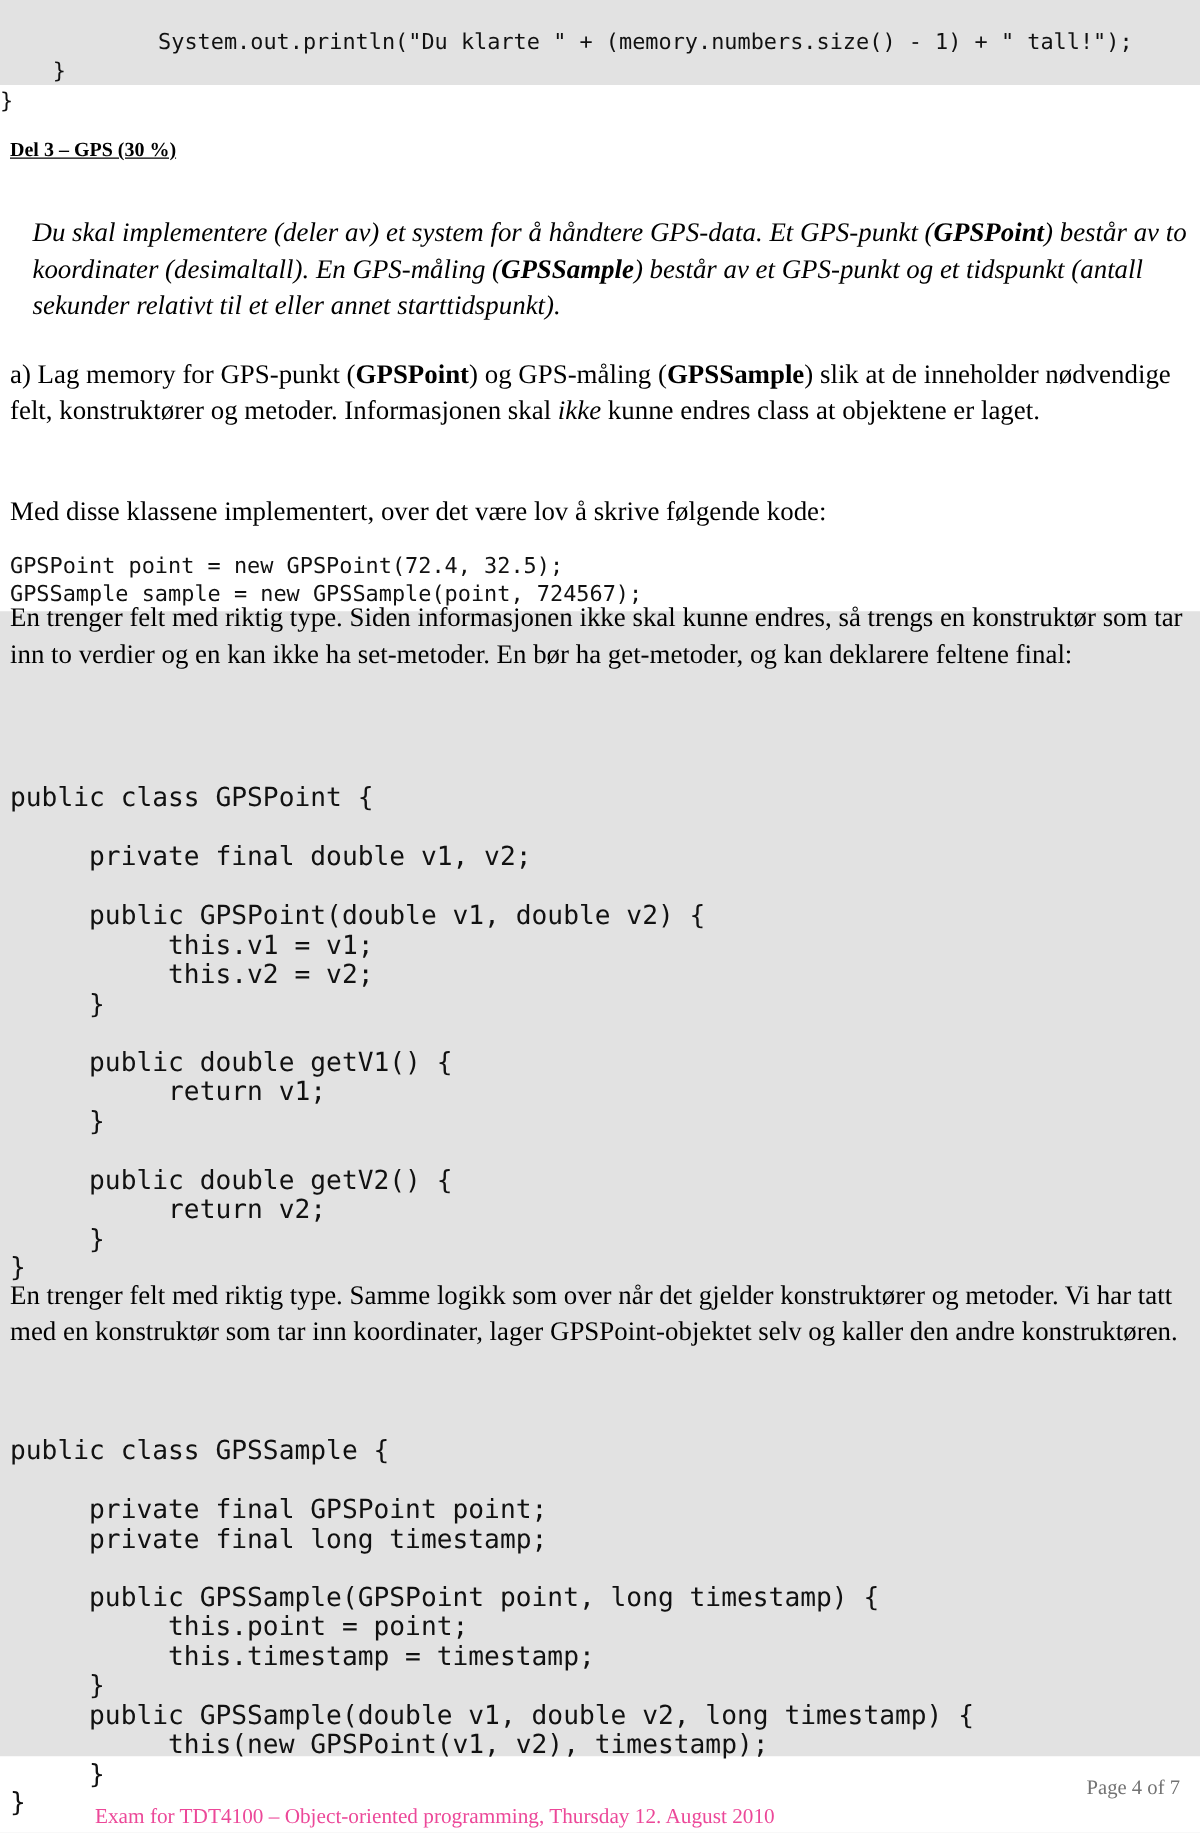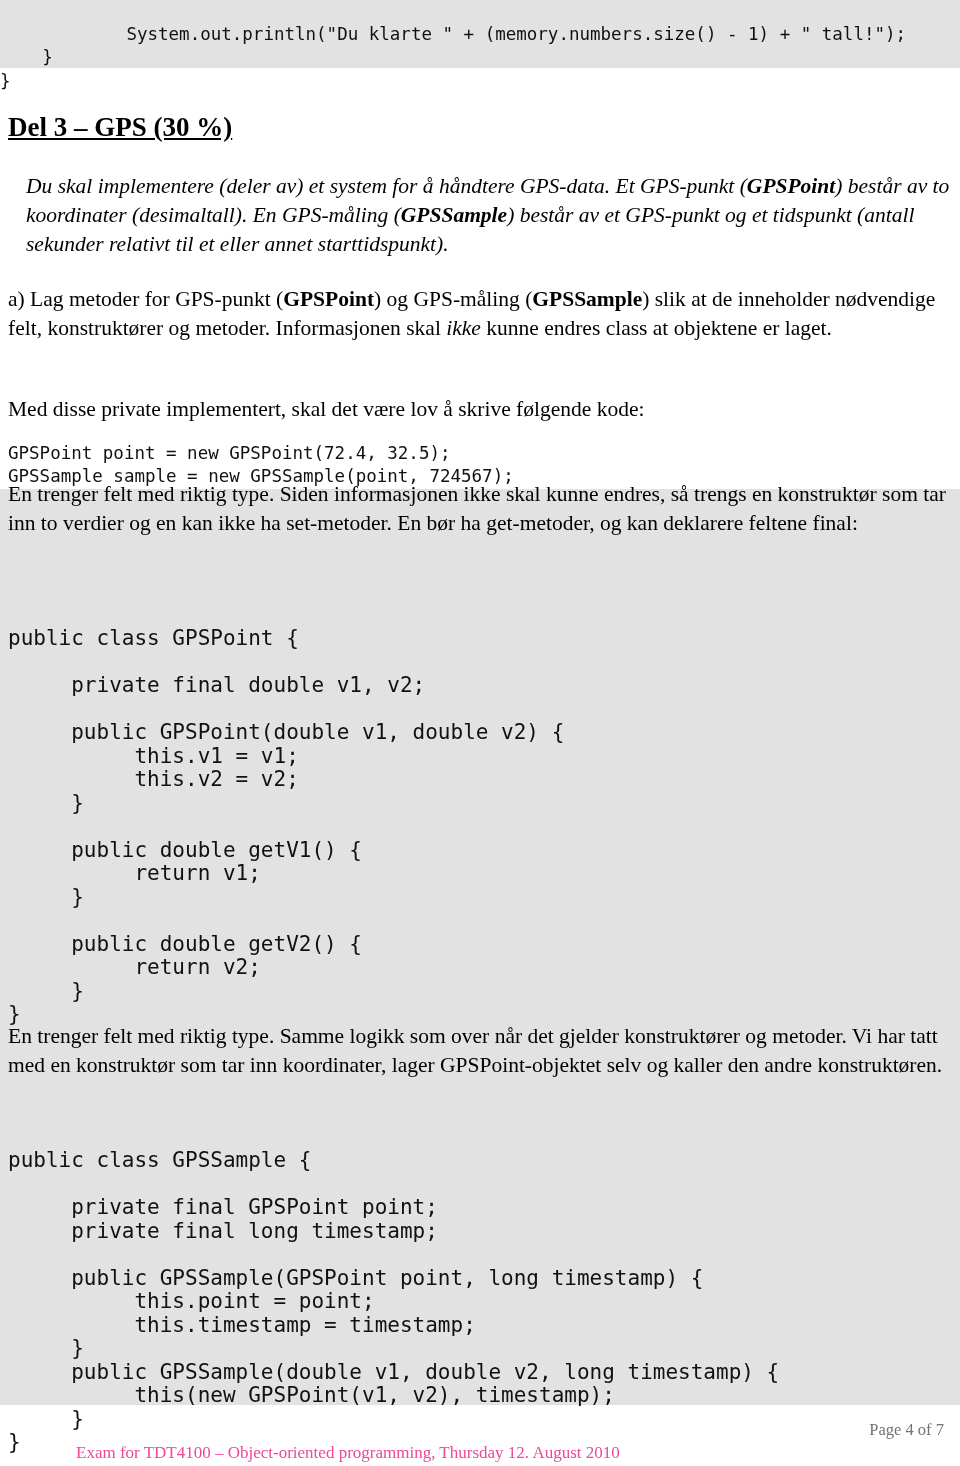--- a/index.html
+++ b/index.html
@@ -61,21 +61,21 @@
     font-size: 21.5px;
     line-height: 29px;
     color: #000000;
     text-align: left;
   }
   .prose b { font-weight: bold; }
   .prose i { font-style: italic; text-align: right; }
 
   .heading {
     font-family: "Liberation Serif", serif;
-    font-size: 27px;
+    font-size: 16px;
     font-weight: bold;
     text-decoration: underline;
     color: #000000;
   }
 
   .footer-page {
     font-family: "Liberation Serif", serif;
     font-size: 16.5px;
     color: #737373;
   }
@@ -94,23 +94,23 @@
 <div class="page">
 
   <pre class="block code" style="left:0px; top:5px; width:960px;">            System.out.println("Du klarte " + (memory.numbers.size() - 1) + " tall!");
     }
 }</pre>
 
   <div class="block heading" style="left:8px; top:112px;">Del 3 – GPS (30 %)</div>
 
   <div class="block prose" style="left:26px; top:172px; width:940px;font-style:italic;"><span>Du skal implementere (deler av) et system for å håndtere GPS-data. Et GPS-punkt (</span><b>GPSPoint</b><span>) består av to koordinater (desimaltall). En GPS-måling (</span><b>GPSSample</b><span>) består av et GPS-punkt og et tidspunkt (antall sekunder relativt til et eller annet starttidspunkt).</span></div>
 
-  <div class="block prose" style="left:8px; top:285px; width:944px;"><span>a) Lag metoder for GPS-punkt (</span><b>GPSPoint</b><span>) og GPS-måling (</span><b>GPSSample</b><span>) slik at de inneholder nødvendige felt, konstruktører og metoder. Informasjonen skal </span><i>ikke</i><span> kunne endres class at objektene er laget.</span></div>
+  <div class="block prose" style="left:8px; top:285px; width:944px;"><span>a) Lag memory for GPS-punkt (</span><b>GPSPoint</b><span>) og GPS-måling (</span><b>GPSSample</b><span>) slik at de inneholder nødvendige felt, konstruktører og metoder. Informasjonen skal </span><i>ikke</i><span> kunne endres class at objektene er laget.</span></div>
 
-  <div class="block prose" style="left:8px; top:395px; width:944px;">Med disse private implementert, skal det være lov å skrive følgende kode:</div>
+  <div class="block prose" style="left:8px; top:395px; width:944px;">Med disse klassene implementert, over det være lov å skrive følgende kode:</div>
 
   <pre class="block code" style="left:8px; top:424px; width:944px;">GPSPoint point = new GPSPoint(72.4, 32.5);
 GPSSample sample = new GPSSample(point, 724567);</pre>
 
   <div class="block prose" style="left:8px; top:480px; width:944px;">En trenger felt med riktig type. Siden informasjonen ikke skal kunne endres, så trengs en konstruktør som tar inn to verdier og en kan ikke ha set-metoder. En bør ha get-metoder, og kan deklarere feltene final:</div>
 
   <pre class="block code-sm" style="left:8px; top:606px; width:944px;">public class GPSPoint {
 
      private final double v1, v2;
 

